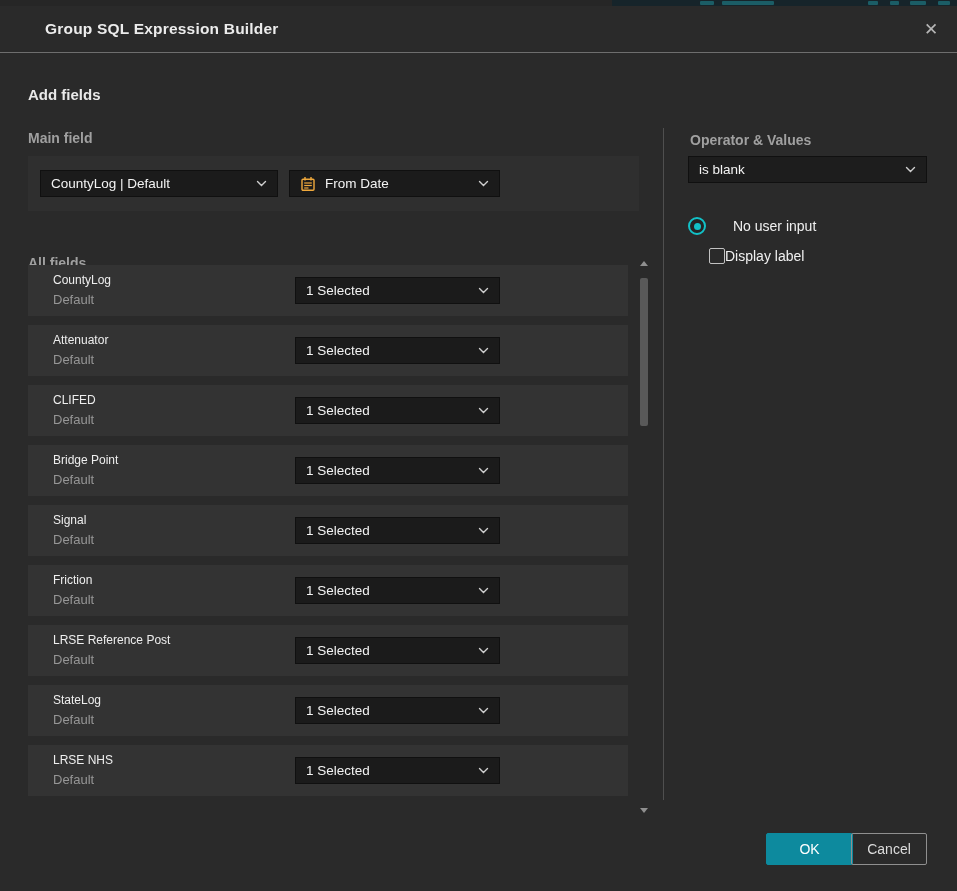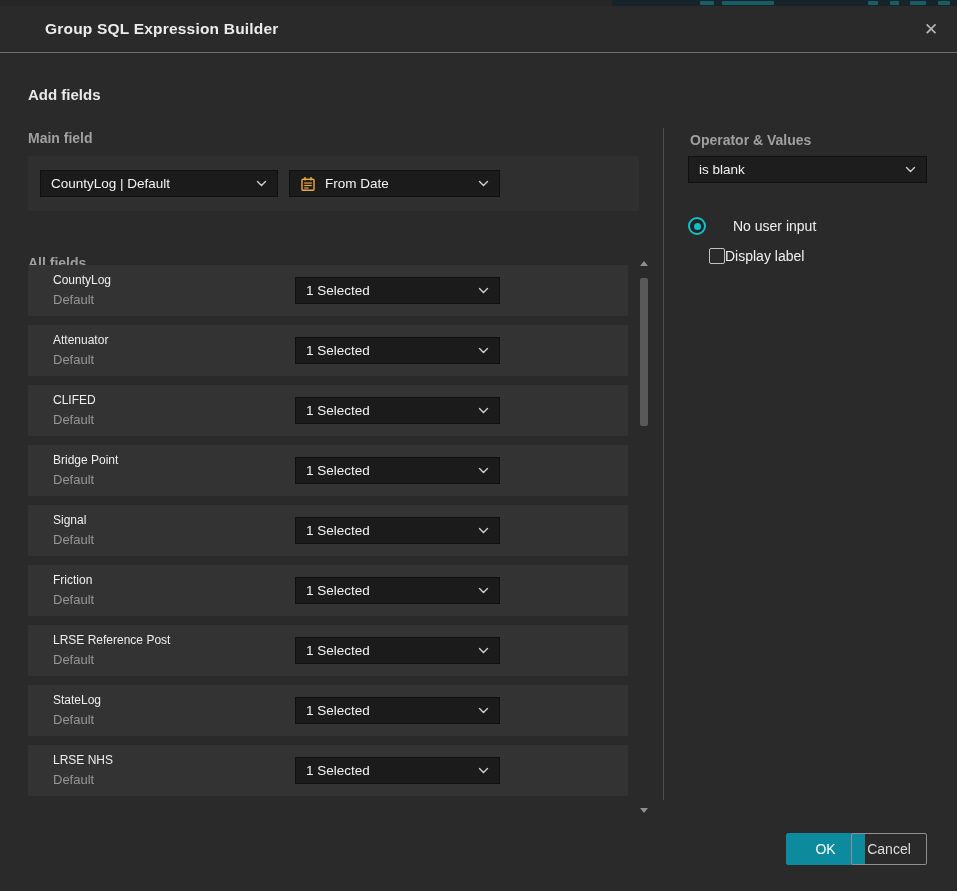--- a/index.html
+++ b/index.html
@@ -58,21 +58,21 @@
   .radio{width:14px;height:14px;border:2px solid var(--accent,#12c1c7);border-radius:50%;
          display:inline-flex;align-items:center;justify-content:center;background:#242424;flex:0 0 auto;}
   .radio .dot{width:7px;height:7px;border-radius:50%;background:var(--accent,#12c1c7);}
   .ctrl-label{font-size:14px;color:#f0f0f0;}
   .check-row{position:absolute;left:709px;top:242px;display:flex;align-items:center;gap:0;cursor:pointer;}
   .checkbox{width:14px;height:14px;border:1.5px solid #c2c2c2;border-radius:2px;background:transparent;flex:0 0 auto;}
 
   
   .btn{position:absolute;top:827px;height:32px;box-sizing:border-box;display:flex;align-items:center;justify-content:center;
        font-size:14px;border-radius:2px;cursor:pointer;}
-  .btn-ok{left:766px;width:79px;background:var(--primary,#0d8a9e);color:#ffffff;border:1px solid var(--primary,#0d8a9e);margin-left:20px;}
+  .btn-ok{left:766px;width:87px;background:var(--primary,#0d8a9e);color:#ffffff;border:1px solid var(--primary,#0d8a9e);}
   .btn-cancel{left:851px;width:76px;background:transparent;color:#dcdcdc;border:1px solid #8f8f8f;}
 </style>
 </head>
 <body>
 
 <div class="stage">
 
   <div class="bg-strip">
     <div class="app-edge"></div>
     <div class="bg-dash" style="left:700px;width:14px;"></div>

